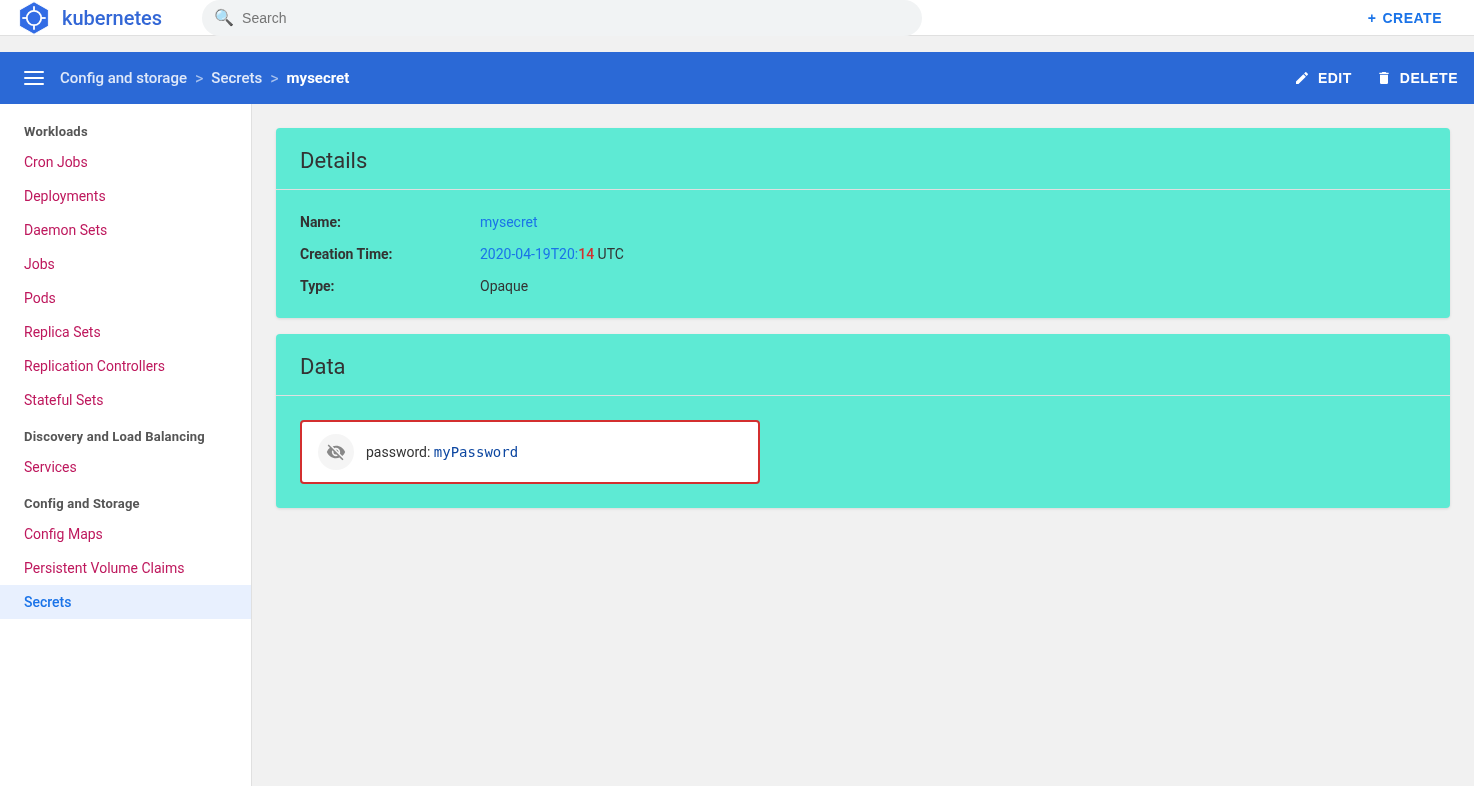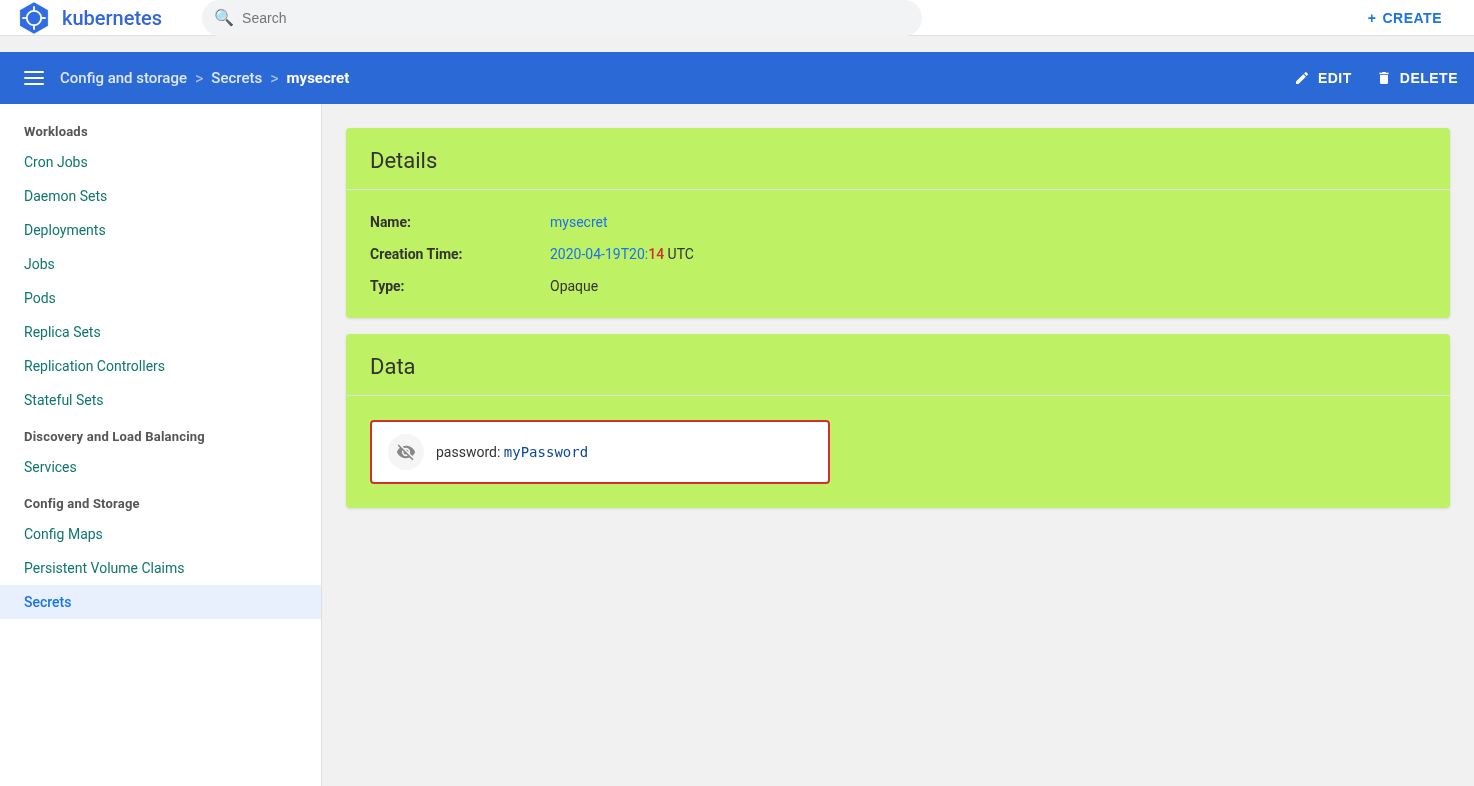--- a/index.html
+++ b/index.html
@@ -141,39 +141,39 @@
 
     
     .layout {
       margin-top: 104px;
       display: flex;
       min-height: calc(100vh - 104px);
     }
 
     
     .sidebar {
-      width: 322px;
+      width: 252px;
       background: #fff;
       border-right: 1px solid #e0e0e0;
       flex-shrink: 0;
       padding: 8px 0;
       overflow-y: auto;
       min-height: calc(100vh - 104px);
     }
     .sidebar-section-header {
       font-size: 13px;
       font-weight: 700;
       color: #555;
       padding: 12px 24px 6px;
       letter-spacing: 0.2px;
     }
     .sidebar-item {
       padding: 9px 24px;
       font-size: 14px;
-      color: #0f766e;
+      color: #be185d;
       cursor: pointer;
       border-radius: 0;
       display: block;
     }
     .sidebar-item.active {
       background: #e8f0fe;
       color: #1a73e8;
       font-weight: 500;
     }
 
@@ -182,21 +182,21 @@
       flex: 1;
       padding: 24px;
       display: flex;
       flex-direction: column;
       gap: 16px;
       overflow-y: auto;
     }
 
     
     .card {
-      background: #bef264;
+      background: #5eead4;
       border-radius: 4px;
       box-shadow: 0 1px 3px rgba(0,0,0,0.1);
     }
     .card-title {
       font-size: 22px;
       font-weight: 400;
       color: #333;
       padding: 20px 24px 16px;
       border-bottom: 1px solid #e0e0e0;
     }
@@ -312,22 +312,22 @@
       <span>DELETE</span>
     </button>
   </div>
 </div>
 
 <div class="layout">
 
   <div class="sidebar">
     <div class="sidebar-section-header">Workloads</div>
     <div class="sidebar-item">Cron Jobs</div>
+    <div class="sidebar-item">Deployments</div>
     <div class="sidebar-item">Daemon Sets</div>
-    <div class="sidebar-item">Deployments</div>
     <div class="sidebar-item">Jobs</div>
     <div class="sidebar-item">Pods</div>
     <div class="sidebar-item">Replica Sets</div>
     <div class="sidebar-item">Replication Controllers</div>
     <div class="sidebar-item">Stateful Sets</div>
 
     <div class="sidebar-section-header">Discovery and Load Balancing</div>
     <div class="sidebar-item">Services</div>
 
     <div class="sidebar-section-header">Config and Storage</div>

